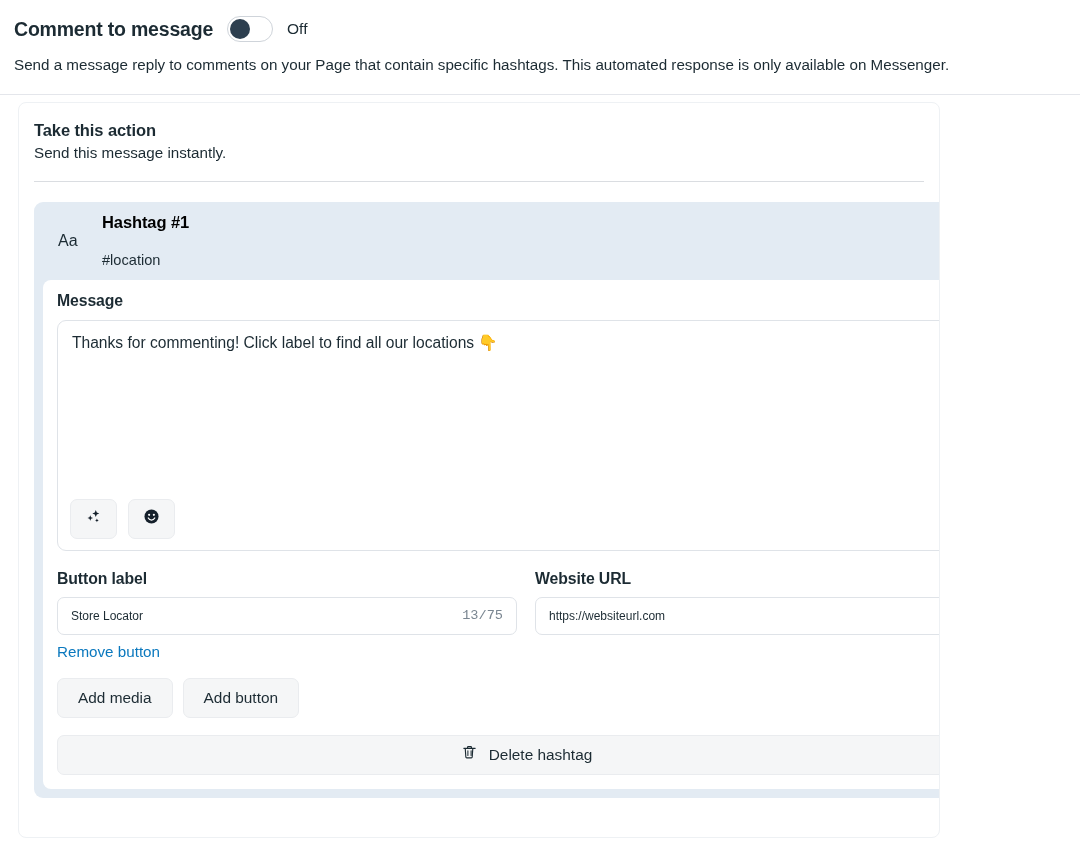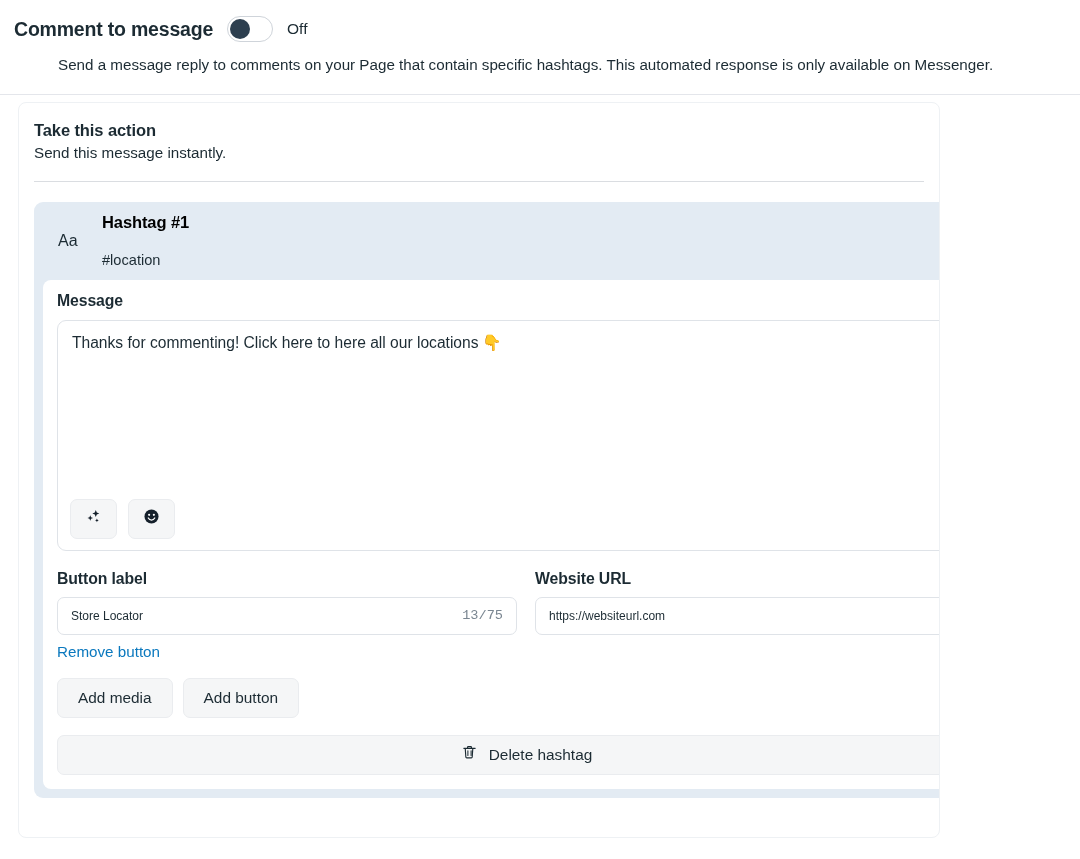--- a/index.html
+++ b/index.html
@@ -56,21 +56,20 @@
   .toggle-state {
     font-size: 15.5px;
     color: #1c2b33;
   }
 
   .description {
     margin-top: 11px;
     font-size: 15.2px;
     line-height: 1.35;
     color: #1c2b33;
-    margin-left: 44px;
   }
 
   
   .outer-card {
     margin: 7px 0 0 18px;
     width: 922px;
     height: 736px;
     background: #ffffff;
     border: 1px solid #eef1f4;
     border-radius: 8px;
@@ -318,21 +317,21 @@
           <path d="M3.2 10L8 5.4 12.8 10" stroke="#1c2b33" stroke-width="1.6" stroke-linecap="round" stroke-linejoin="round"></path>
         </svg>
       </div>
     </div>
 
     <div class="inner-card">
 
       <div class="field-label">Message</div>
 
       <div class="composer">
-        <div class="composer-text">Thanks for commenting! Click here to here all our locations 👇</div>
+        <div class="composer-text">Thanks for commenting! Click label to find all our locations 👇</div>
         <div class="char-count">62/500</div>
 
         <div class="composer-tools">
           <div class="tool-btn">
             <span>
               <svg width="19" height="19" viewBox="0 0 20 20" fill="#15202b">
                 <path d="M12.4 3.2l1.05 2.6 2.6 1.05-2.6 1.05-1.05 2.6-1.05-2.6-2.6-1.05 2.6-1.05z"></path>
                 <path d="M6.6 8.6l.85 2.1 2.1.85-2.1.85-.85 2.1-.85-2.1-2.1-.85 2.1-.85z"></path>
                 <path d="M13.6 12.2l.55 1.35 1.35.55-1.35.55-.55 1.35-.55-1.35-1.35-.55 1.35-.55z"></path>
               </svg>

